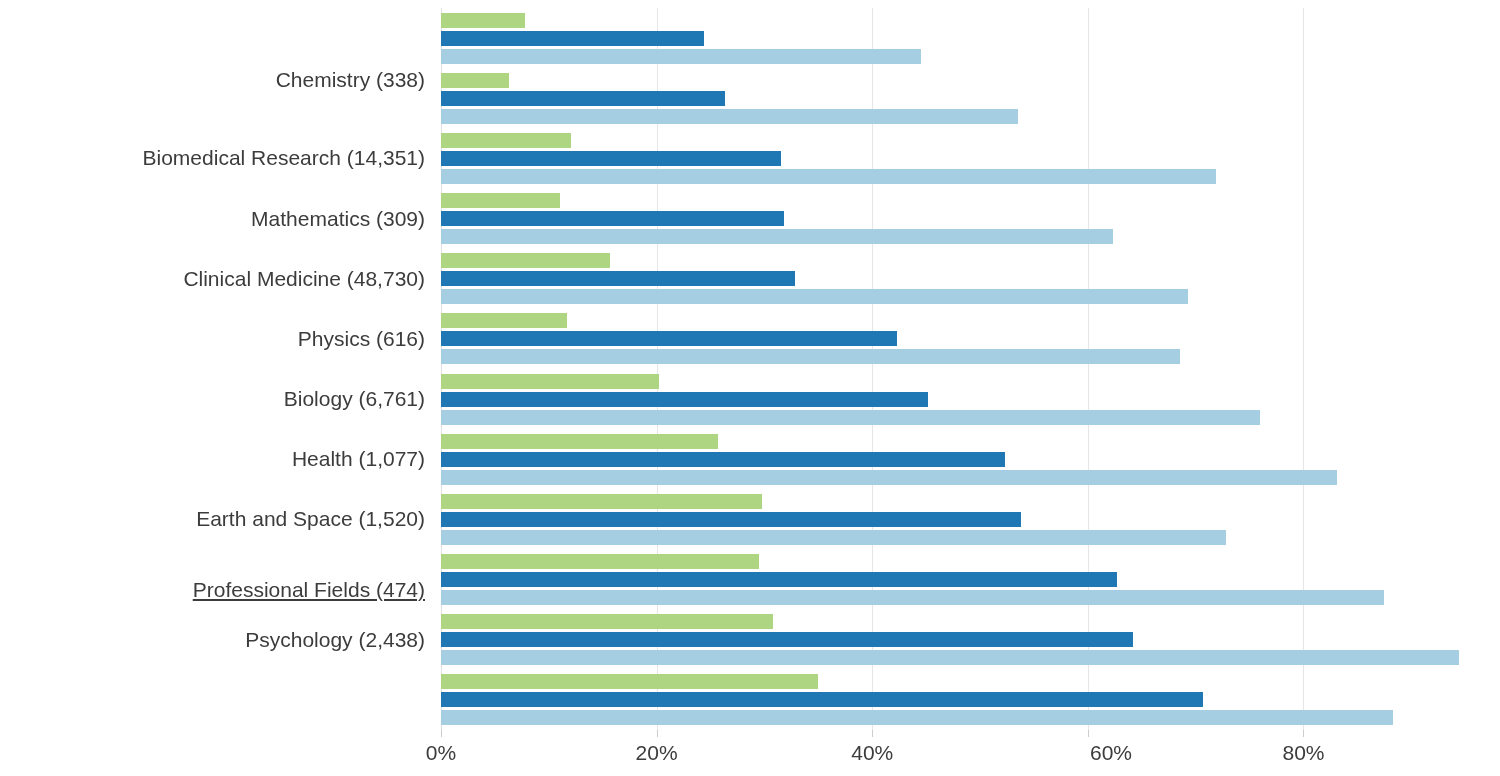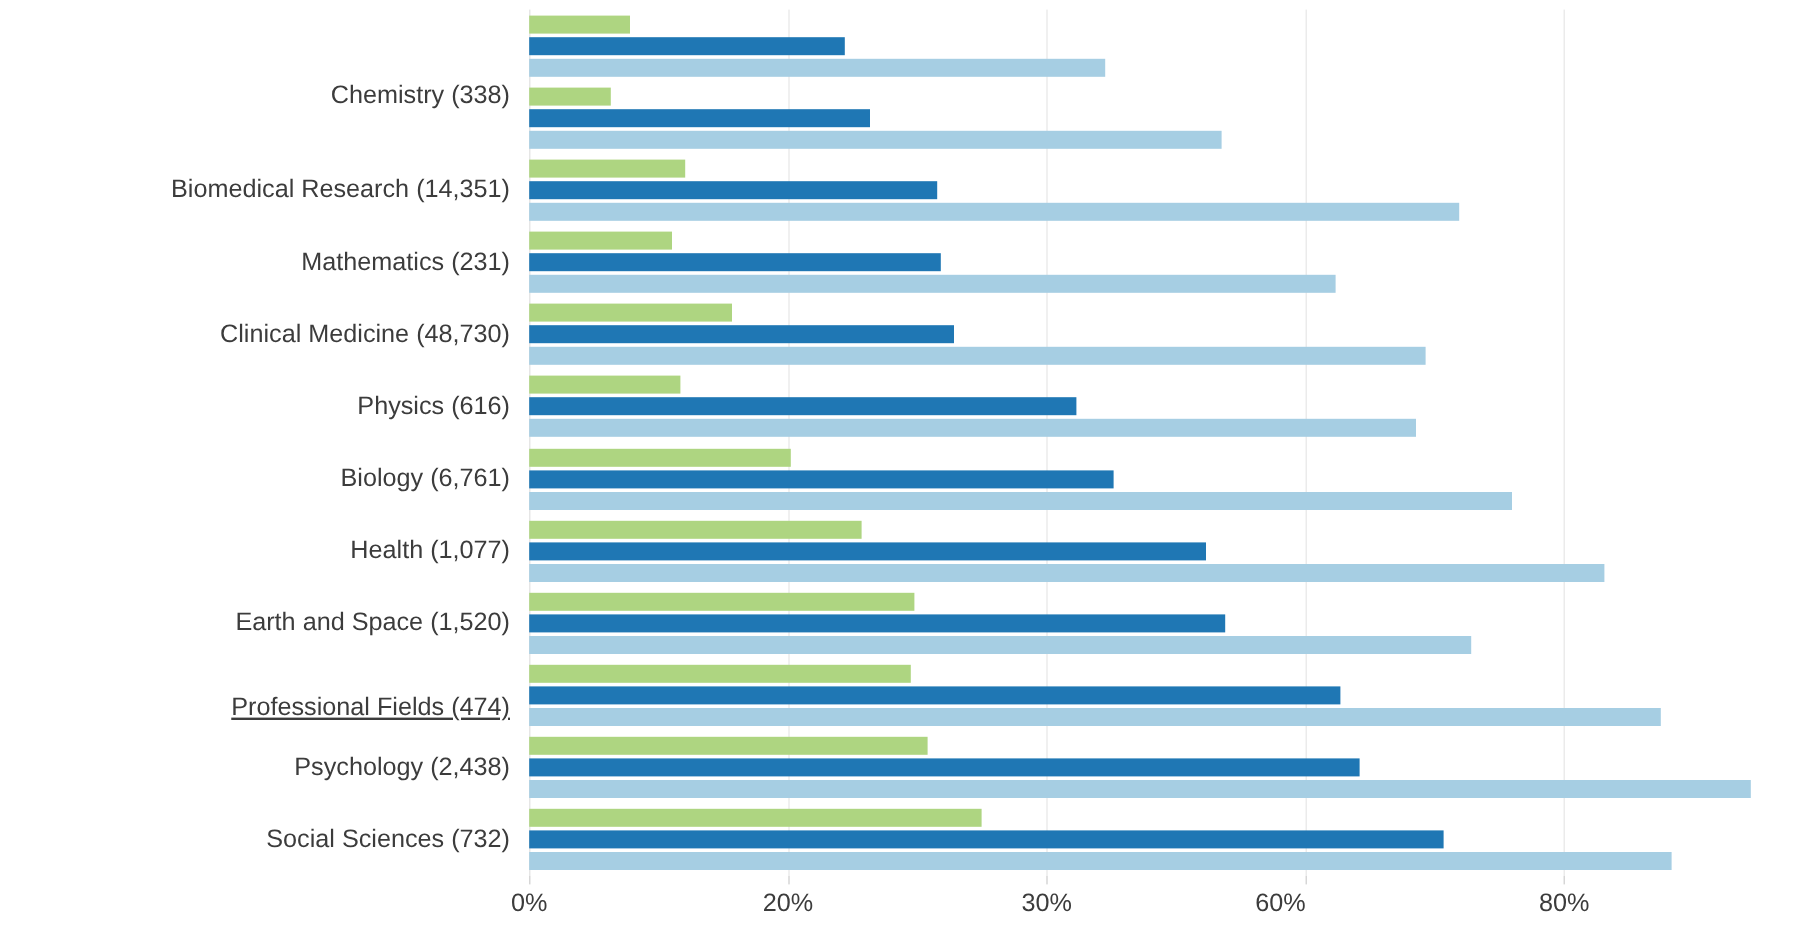--- a/index.html
+++ b/index.html
@@ -286,38 +286,37 @@
           <div class="bar-track">
             <div class="bar tw" title="Social Sciences (732) — TW: 88.3%" style="width: 951.97px; background: rgb(166, 206, 227);"></div>
           </div>
         </div>
       </div>
   </div>
 
   <div id="y-labels">
       <div class="y-label" style="top: 30.0833px; margin-top: 42px;">Chemistry (338)</div>
       <div class="y-label" style="top: 150.417px;">Biomedical Research (14,351)</div>
-      <div class="y-label" style="top: 210.583px;">Mathematics (231)</div>
+      <div class="y-label" style="top: 210.583px;">Mathematics (309)</div>
       <div class="y-label" style="top: 270.75px;">Clinical Medicine (48,730)</div>
       <div class="y-label" style="top: 330.917px;">Physics (616)</div>
       <div class="y-label" style="top: 391.083px;">Biology (6,761)</div>
       <div class="y-label" style="top: 451.25px;">Health (1,077)</div>
       <div class="y-label" style="top: 511.417px;">Earth and Space (1,520)</div>
       <div class="y-label" style="top: 582px; text-decoration: underline;">Professional Fields (474)</div>
       <div class="y-label" style="top: 631.75px;">Psychology (2,438)</div>
-      <div class="y-label" style="top: 691.917px;">Social Sciences (732)</div>
     </div>
 
   <div id="x-axis">
       <div class="tick-mark" style="left: 0px;"></div>
       <div class="tick-label" style="left: 0px;">0%</div>
       <div class="tick-mark" style="left: 215.622px;"></div>
       <div class="tick-label" style="left: 215.622px;">20%</div>
       <div class="tick-mark" style="left: 431.244px;"></div>
-      <div class="tick-label" style="left: 431.244px;">30%</div>
+      <div class="tick-label" style="left: 431.244px;">40%</div>
       <div class="tick-mark" style="left: 646.865px;"></div>
-      <div class="tick-label" style="left: 626px;">60%</div>
+      <div class="tick-label" style="left: 670px;">60%</div>
       <div class="tick-mark" style="left: 862.487px;"></div>
       <div class="tick-label" style="left: 862.487px;">80%</div>
     </div>
 
 
 </div>
 
 </body></html>

